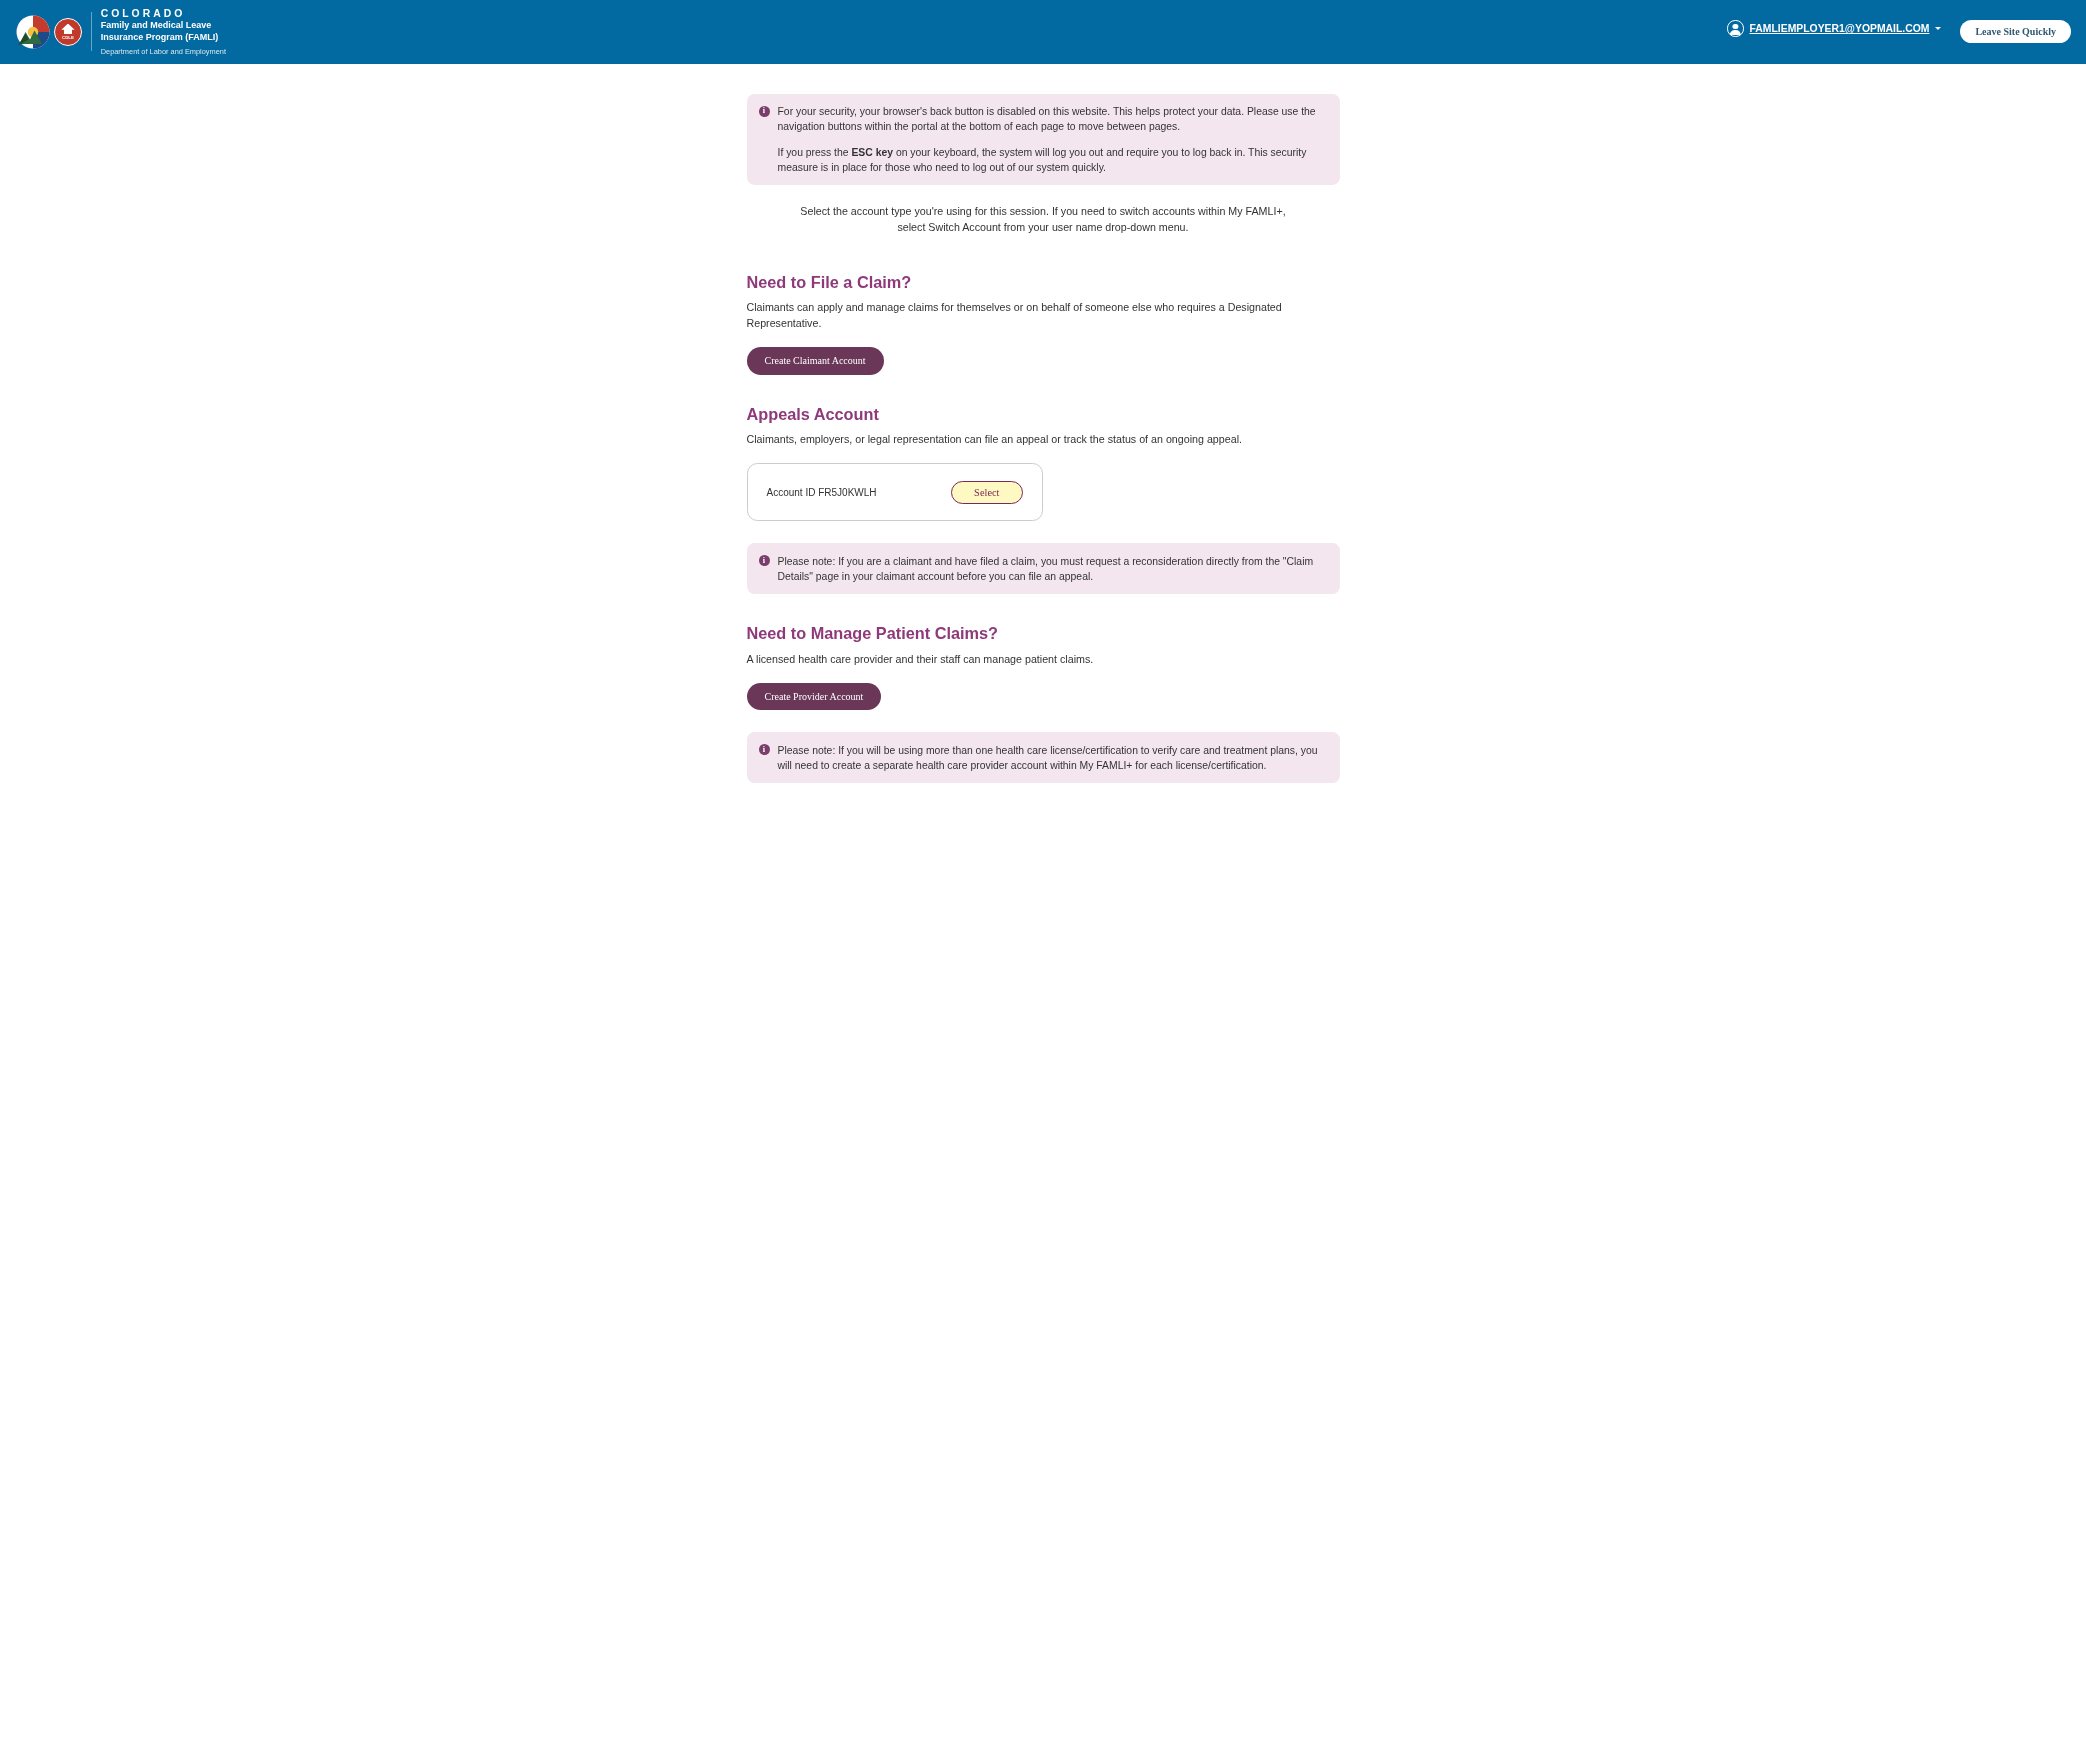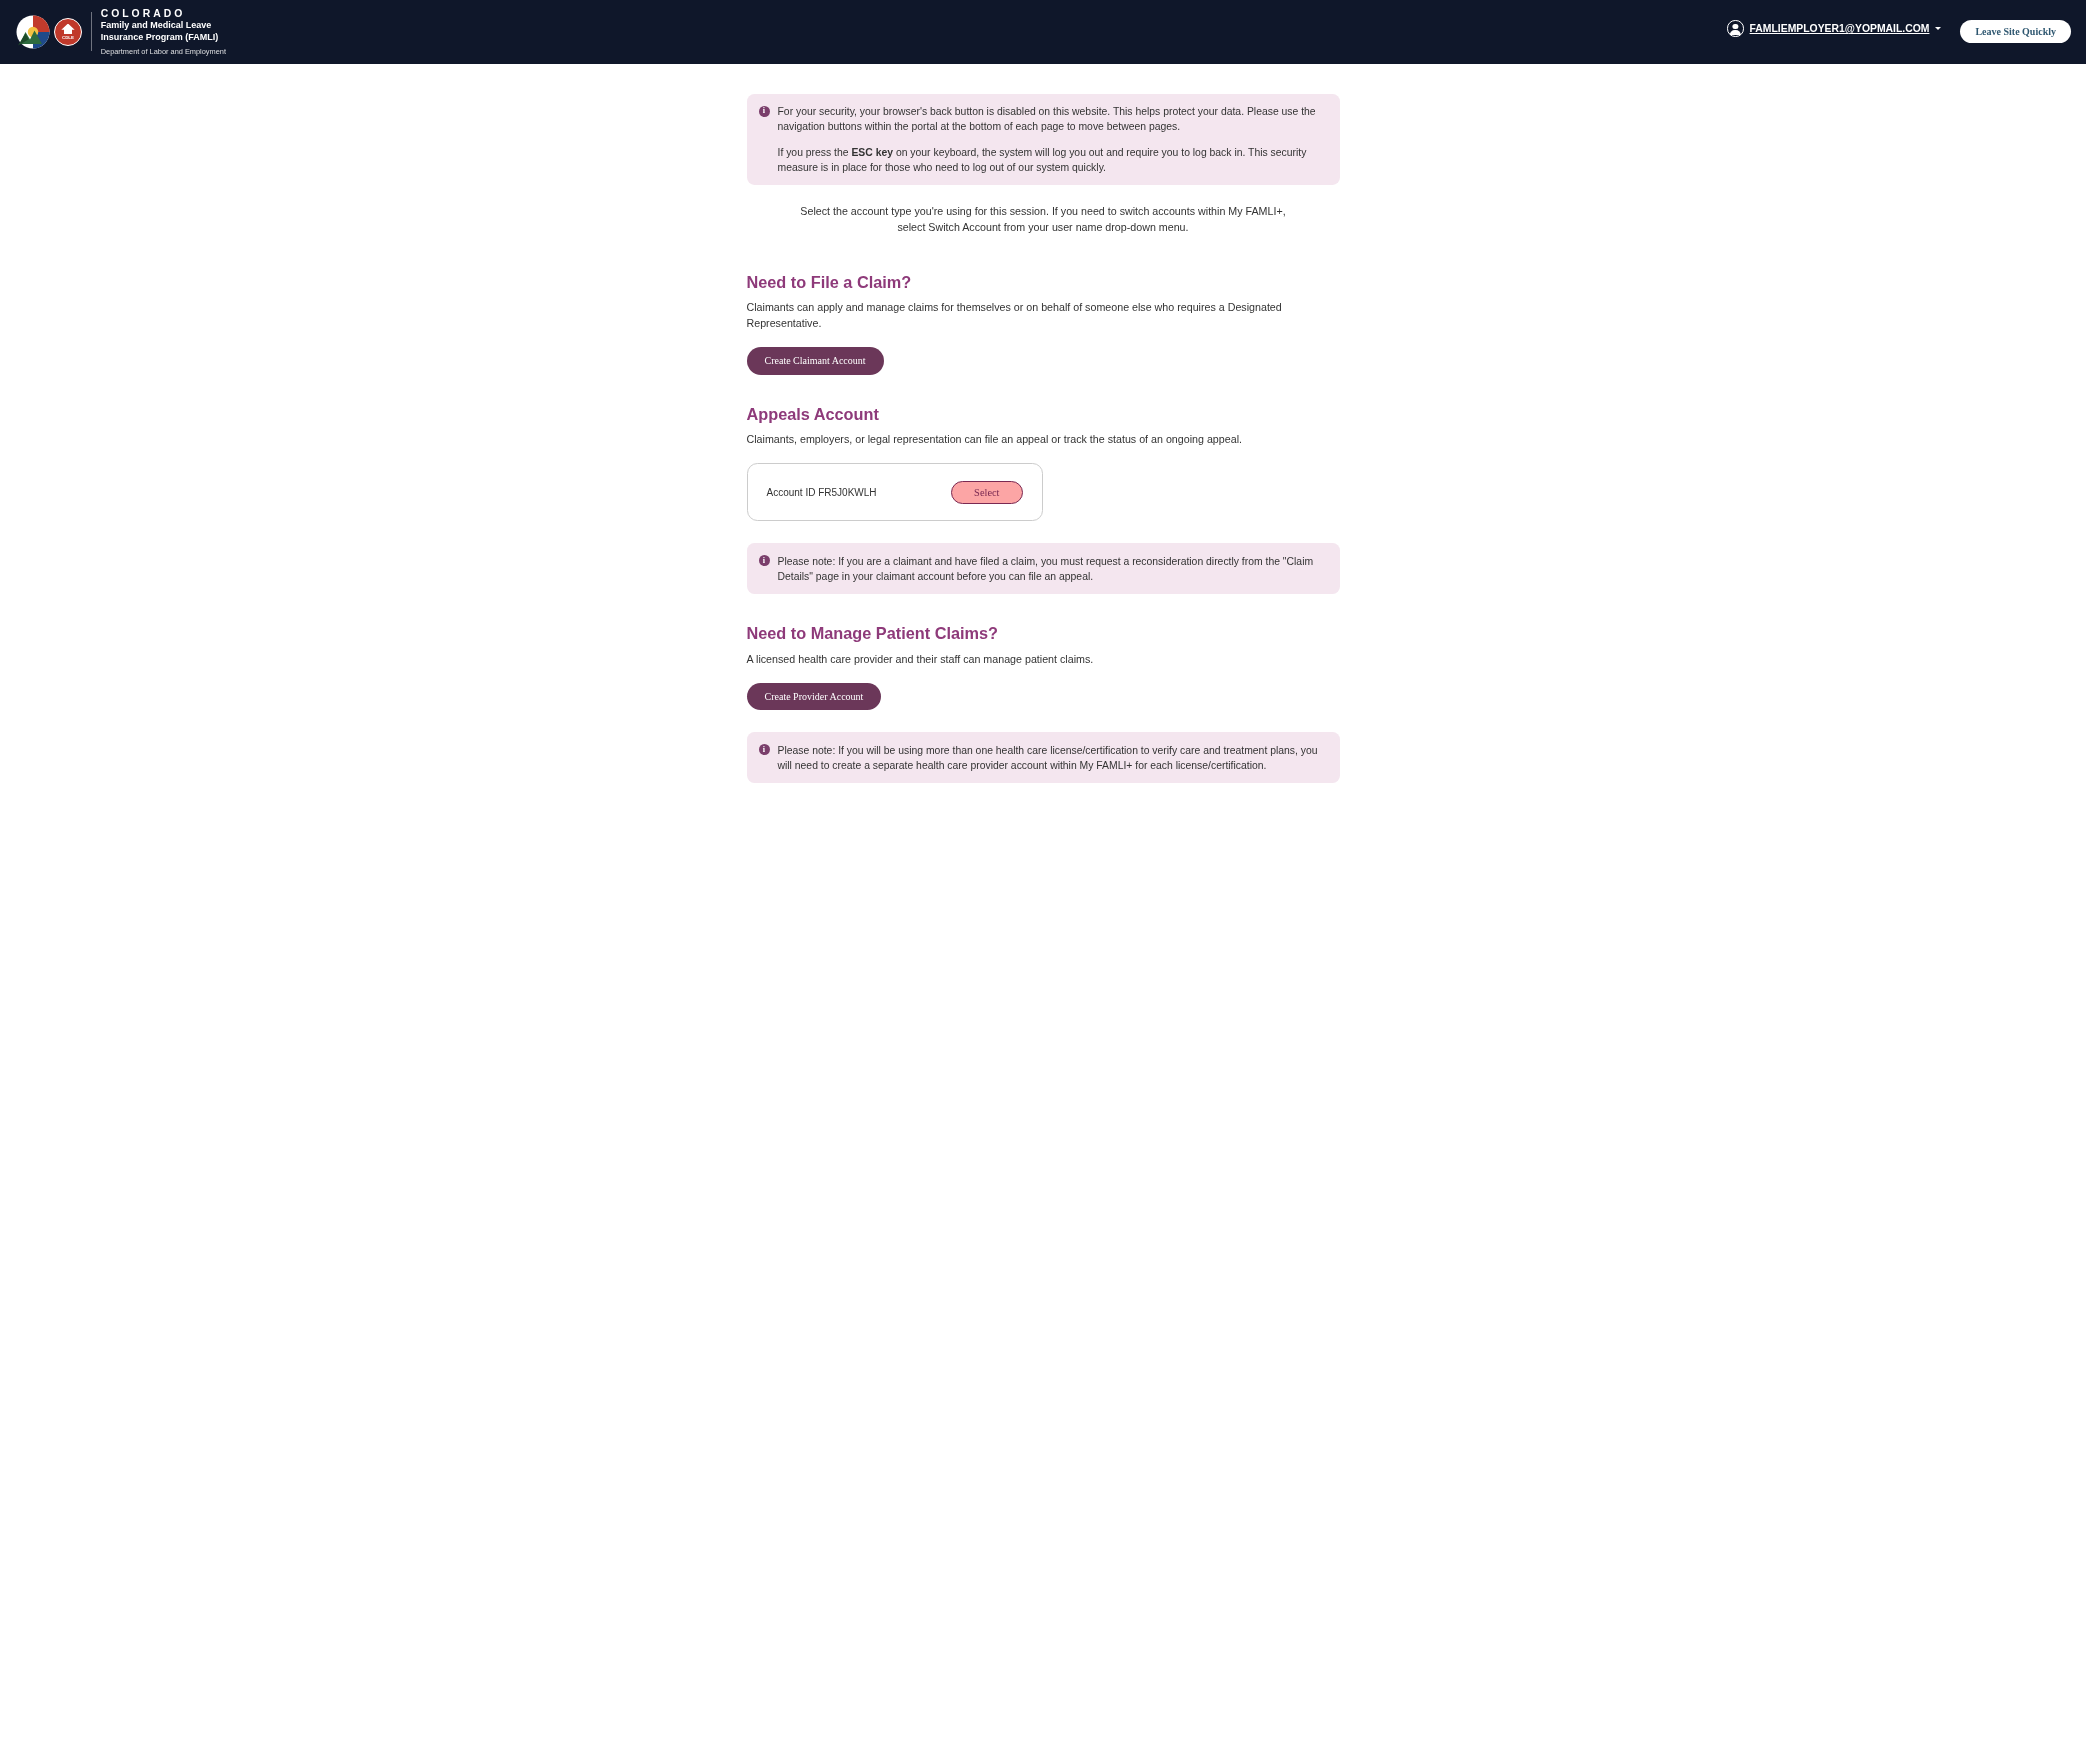--- a/index.html
+++ b/index.html
@@ -2,21 +2,21 @@
 <html style="font-size:12px"><head>
 <meta charset="utf-8">
 <style>
   * { box-sizing: border-box; margin: 0; padding: 0; }
   body {
     font-family: -apple-system, BlinkMacSystemFont, "Segoe UI", Arial, sans-serif;
     background: #ffffff;
     color: #333;
   }
   .header {
-    background: #0f172a;
+    background: #0369a1;
     display: flex;
     align-items: center;
     justify-content: space-between;
     padding: 7.4px 15px;
     min-height: 61px;
   }
   .header-left {
     display: flex;
     align-items: center;
     gap: 9px;
@@ -227,21 +227,21 @@
     justify-content: space-between;
     max-width: 296px;
     margin-bottom: 22px;
   }
   .account-id {
     font-size: 10px;
     font-weight: 500;
     color: #333;
   }
   .select-btn {
-    background: #fca5a5;
+    background: #fef9c3;
     color: #7a2952;
     border: 1.1px solid #7a2952;
     border-radius: 15px;
     padding: 5.2px 22px;
     font-family: Georgia, serif;
     font-size: 10.4px;
     cursor: pointer;
   }
 </style>
 </head>

